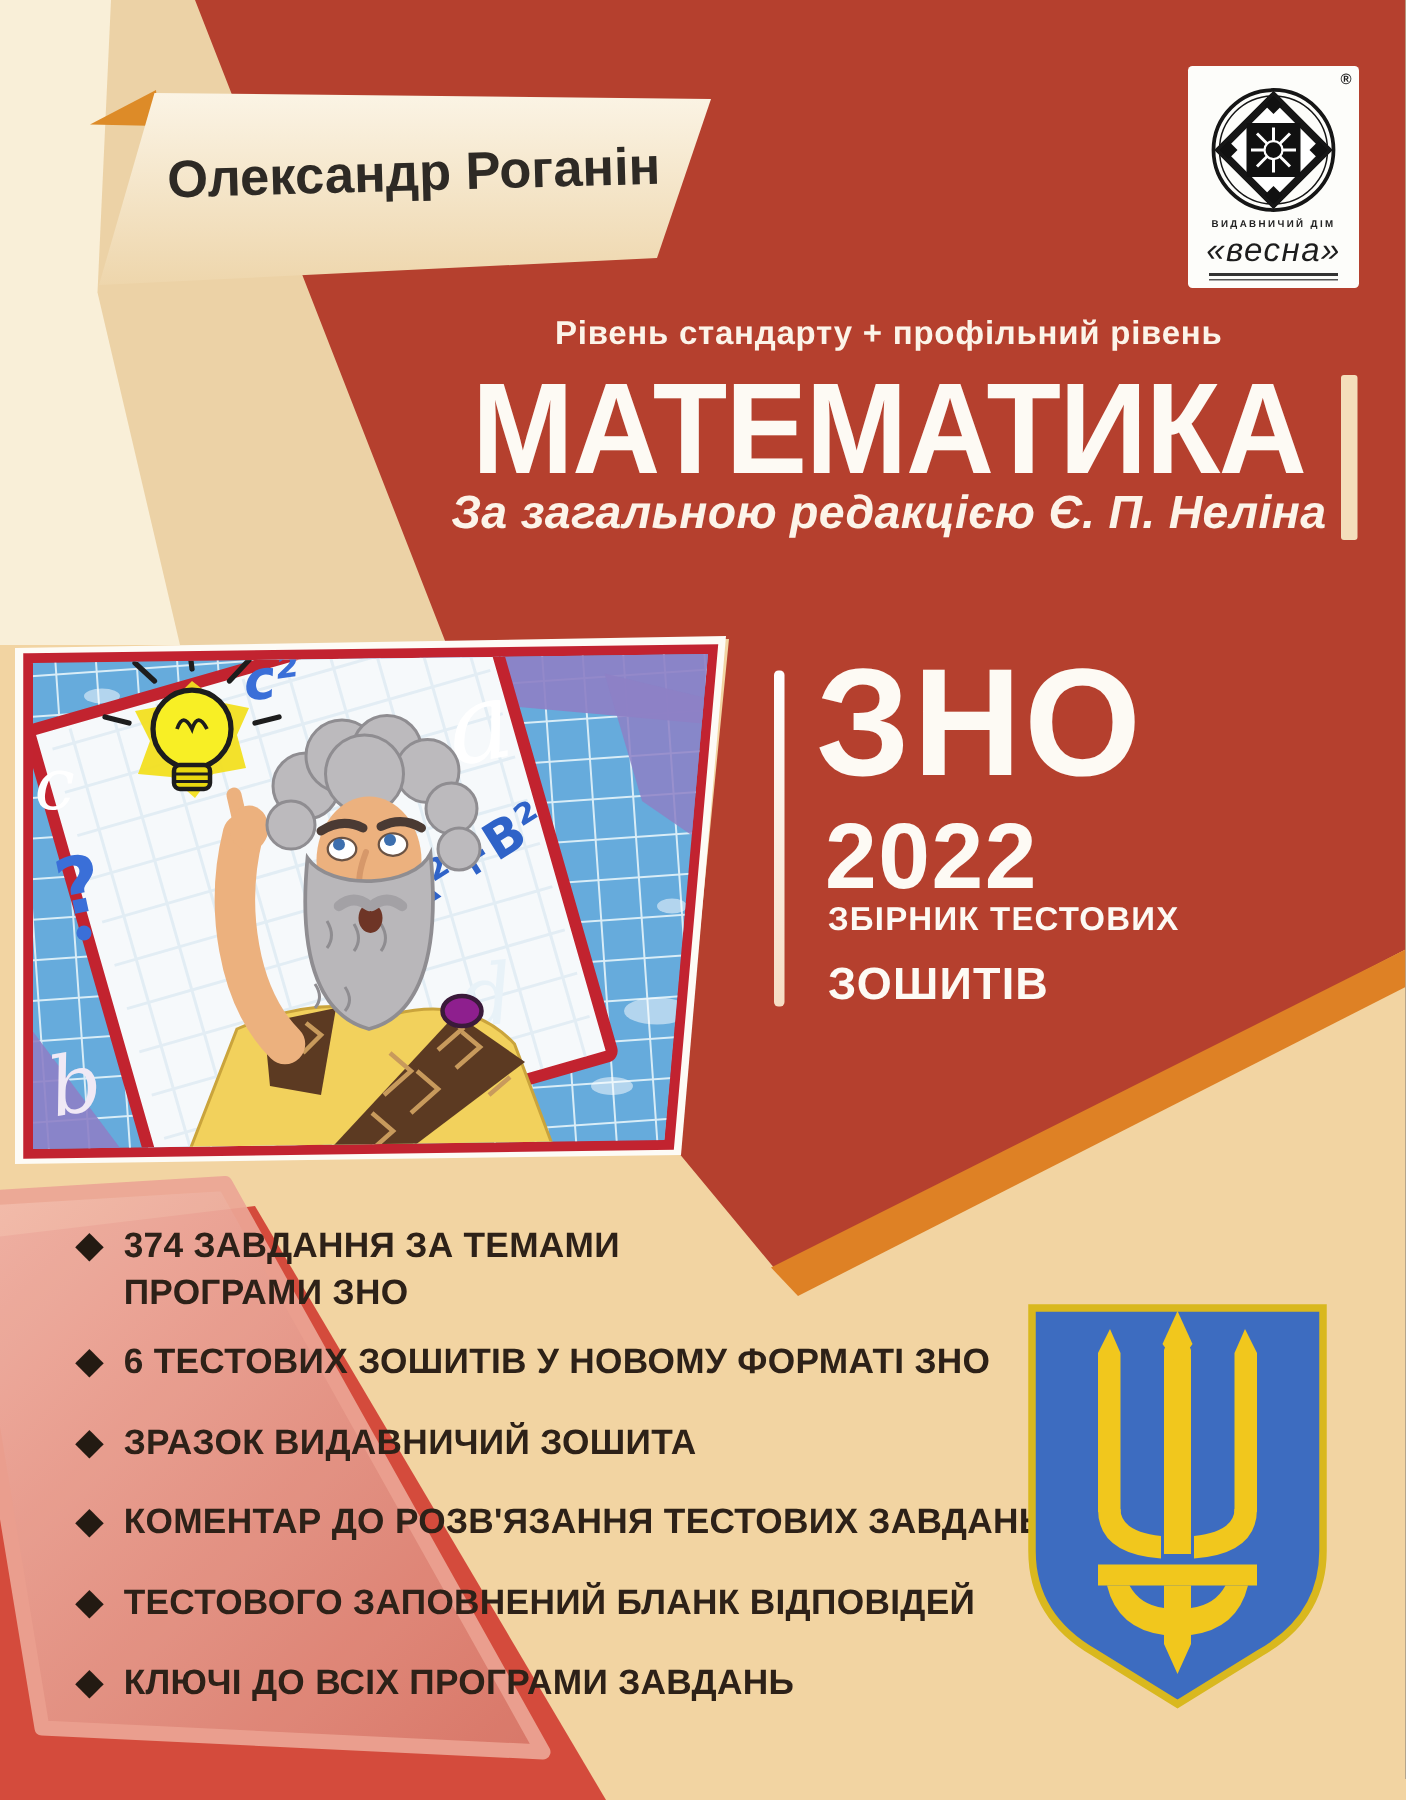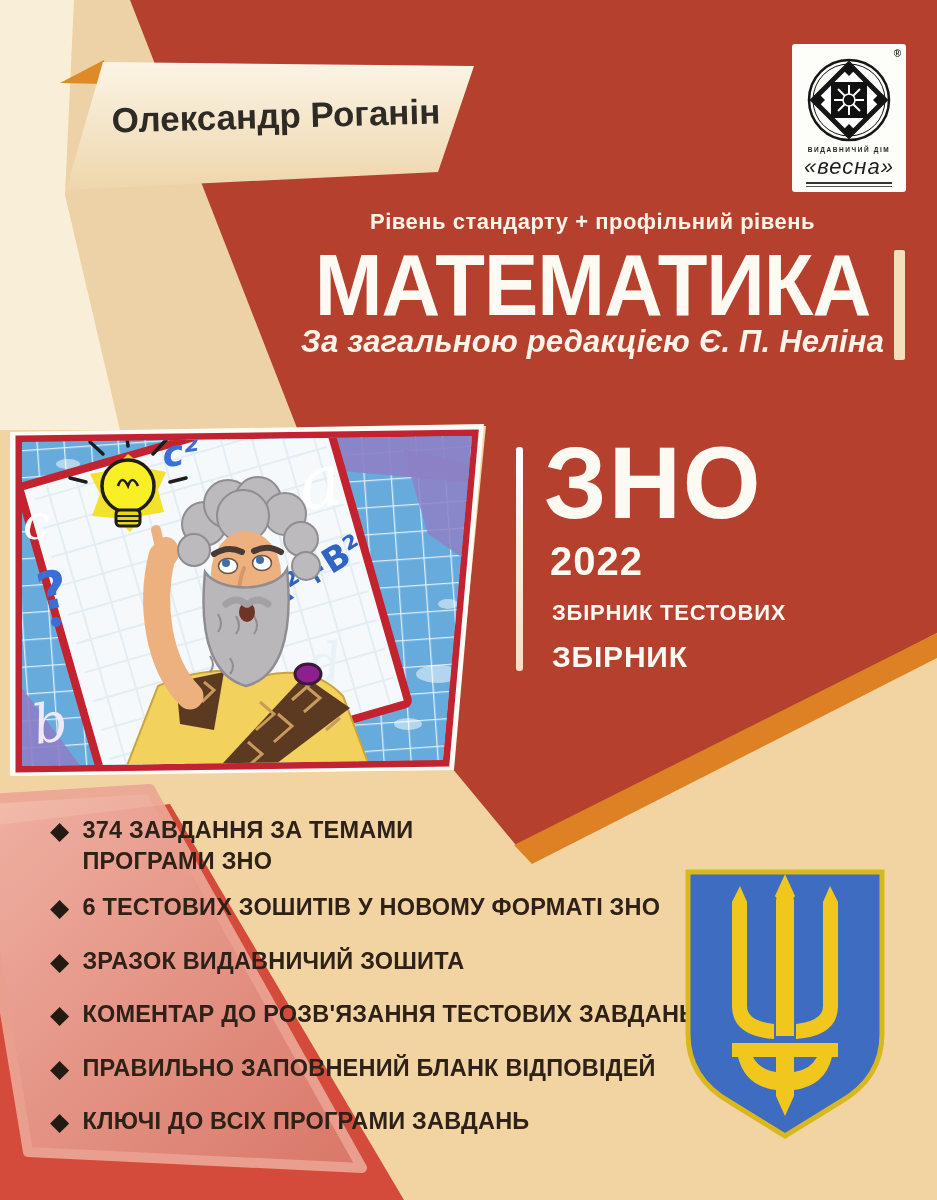--- a/index.html
+++ b/index.html
@@ -28,21 +28,21 @@
   }
   .edition-line{
     left:280px;top:324px;width:625px;text-align:center;
     font-size:31px;font-weight:700;color:#fcf4e9;letter-spacing:.2px;white-space:nowrap;font-style:italic;
   }
   .zno-name{
     left:544px;top:432px;font-size:100px;font-weight:700;color:#fdfaf4;
     letter-spacing:2px;line-height:1;transform:scaleY(1.02);white-space:nowrap;
   }
   .zno-year{
-    left:550px;top:541px;font-size:40px;font-weight:700;color:#fdfaf4;
+    left:550px;top:541px;font-size:62px;font-weight:700;color:#fdfaf4;
     letter-spacing:1px;line-height:1;white-space:nowrap;
   }
   .zno-sub1{
     left:552px;top:602px;font-size:22px;font-weight:700;color:#fdfaf4;
     letter-spacing:.8px;line-height:1;white-space:nowrap;
   }
   .zno-sub2{
     left:552px;top:642px;font-size:30px;font-weight:700;color:#fdfaf4;
     letter-spacing:.8px;line-height:1;white-space:nowrap;
   }
@@ -145,21 +145,21 @@
     <div class="logo-rule2"></div>
   </div>
 
   <div class="abs level-line">Рівень стандарту + профільний рівень</div>
   <div class="abs big-title">МАТЕМАТИКА</div>
   <div class="abs edition-line">За загальною редакцією Є. П. Неліна</div>
 
   <div class="abs zno-name">ЗНО</div>
   <div class="abs zno-year">2022</div>
   <div class="abs zno-sub1">ЗБІРНИК ТЕСТОВИХ</div>
-  <div class="abs zno-sub2">ЗБІРНИК</div>
+  <div class="abs zno-sub2">ЗОШИТІВ</div>
 
   <svg class="abs" width="478" height="352" viewBox="0 0 478 352" style="left:8px;top:424px;">
     <defs>
       <pattern id="grid" width="27" height="27" patternUnits="userSpaceOnUse" patternTransform="rotate(-4)">
         <path d="M27 0 H0 V27" fill="none" stroke="#d9edf7" stroke-width="2.6"></path>
       </pattern>
       <clipPath id="sceneClip">
         <polygon points="14,18 464,12 435,336 14,342"></polygon>
       </clipPath>
     </defs>
@@ -282,21 +282,21 @@
   <div class="abs feature f3">
     <span class="bullet">◆</span>
     <span class="txt">ЗРАЗОК ВИДАВНИЧИЙ ЗОШИТА</span>
   </div>
   <div class="abs feature f4">
     <span class="bullet">◆</span>
     <span class="txt">КОМЕНТАР ДО РОЗВ'ЯЗАННЯ ТЕСТОВИХ ЗАВДАНЬ</span>
   </div>
   <div class="abs feature f5">
     <span class="bullet">◆</span>
-    <span class="txt">ПРАВИЛЬНО ЗАПОВНЕНИЙ БЛАНК ВІДПОВІДЕЙ</span>
+    <span class="txt">ТЕСТОВОГО ЗАПОВНЕНИЙ БЛАНК ВІДПОВІДЕЙ</span>
   </div>
   <div class="abs feature f6">
     <span class="bullet">◆</span>
     <span class="txt">КЛЮЧІ ДО ВСІХ ПРОГРАМИ ЗАВДАНЬ</span>
   </div>
 
   <svg class="abs" width="212" height="282" viewBox="0 0 212 282" style="left:680px;top:864px;">
     <path d="M8 8 H202 V170 Q202 214 160 238 L105 272 L50 238 Q8 214 8 170 Z" fill="#3d6cc0" stroke="#d9b81e" stroke-width="5"></path>
     <g fill="#f1c71d">
 

